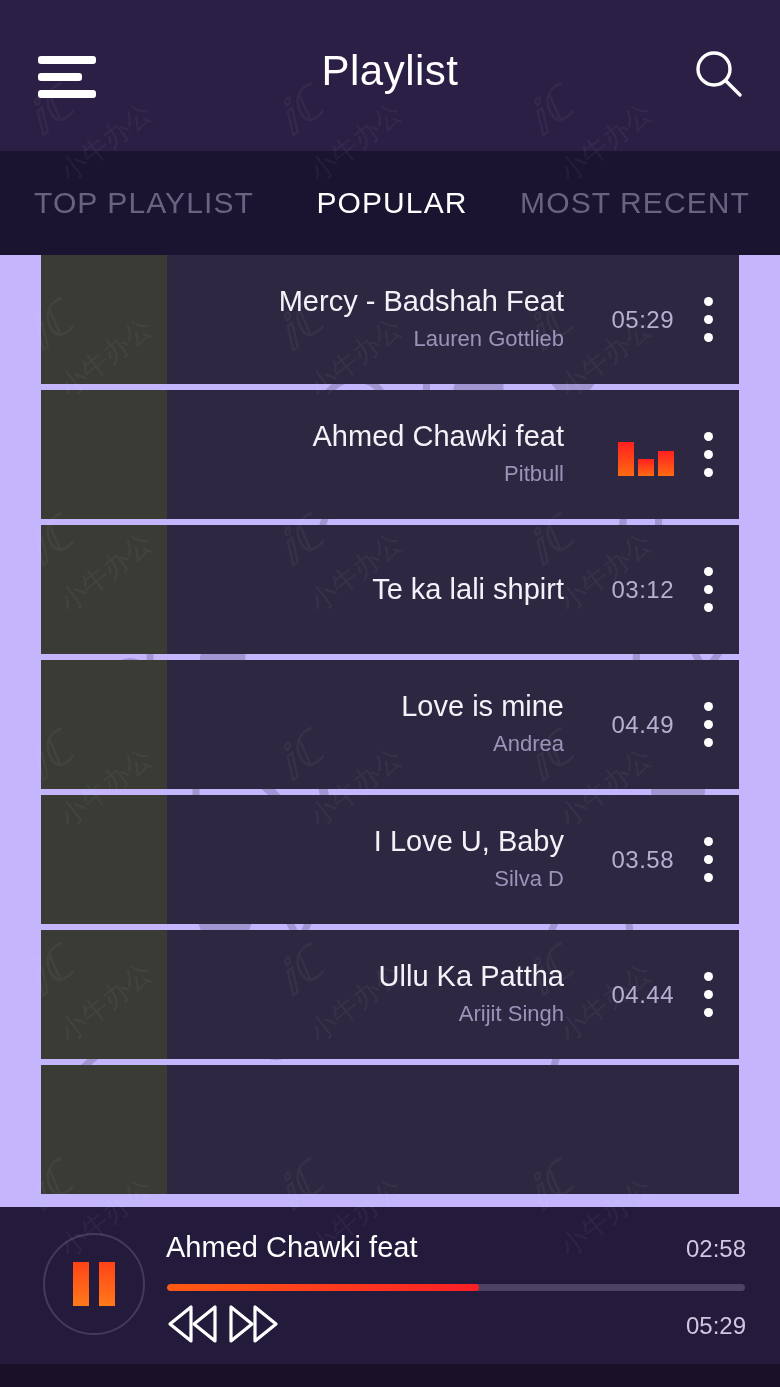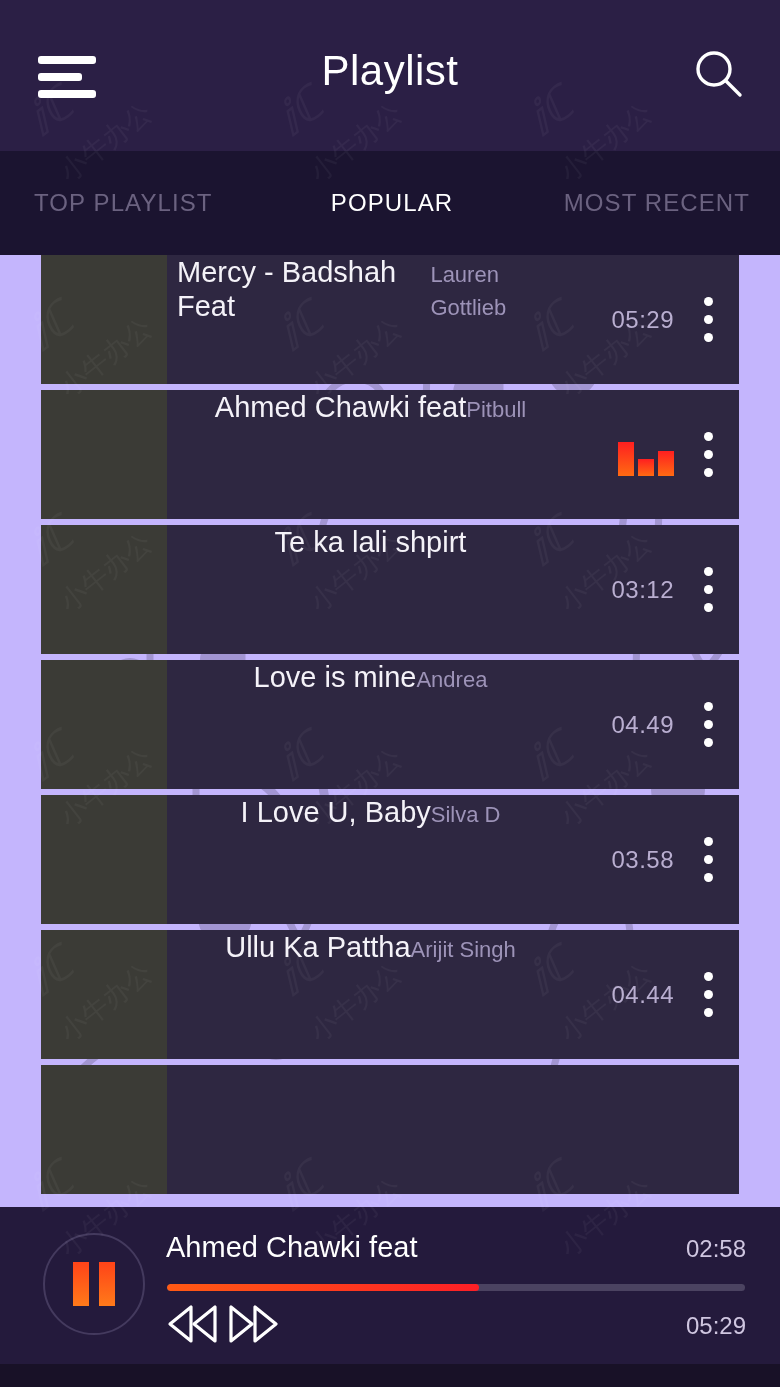--- a/index.html
+++ b/index.html
@@ -41,40 +41,41 @@
   .menu-btn i:nth-child(2){ width:44px; }
   .menu-btn i:nth-child(3){ width:58px; }
   .search-btn { position:absolute; right:32px; top:46px; width:58px; height:58px; }
 
   
   .tabs {
     position:absolute; left:0; top:151px; width:780px; height:104px;
     background:#1b1430; z-index:10; display:flex; align-items:center;
   }
   .tab {
-    flex:1; text-align:center; font-size:24px; letter-spacing:1.1px;
+    flex:1; text-align:center; font-size:30px; letter-spacing:1.1px;
     color:#6b6280; font-weight:400; white-space:nowrap;
   }
   .tab.active { color:#ffffff; }
   .tab.t1 { text-align:left; padding-left:34px; }
   .tab.t3 { text-align:right; padding-right:30px; }
 
   
   .list {
     position:absolute; left:41px; top:255px; width:698px; height:975px;
     z-index:6; overflow:hidden;
   }
   .row {
     position:relative; width:698px; height:129px; background:#2e2741;
     margin-bottom:6px; display:flex; align-items:stretch; overflow:hidden;
   }
   .thumb { width:126px; height:129px; background:#3b3b36; flex:0 0 126px; }
   .row-mid {
-    flex:1; display:flex; flex-direction:row; justify-content:center;
+    flex:1; display:flex; flex-direction:column; justify-content:center;
     padding-left:10px;
+    text-align:right;
   }
   .row-title { color:#f4f2f8; font-size:29px; line-height:1.18; font-weight:400; }
   .row-artist { color:#9d93b8; font-size:22px; line-height:1.5; margin-top:3px; }
   .row-right {
     flex:0 0 175px; display:flex; align-items:center; justify-content:flex-end;
     padding-right:26px;
   }
   .dur { color:#b9aed0; font-size:24px; margin-right:30px; letter-spacing:.5px; }
   .eq { display:flex; align-items:flex-end; gap:4px; margin-right:30px; height:42px; }
   .eq span { width:16px; display:block; background:linear-gradient(#ff1f20,#ff6a12); }

